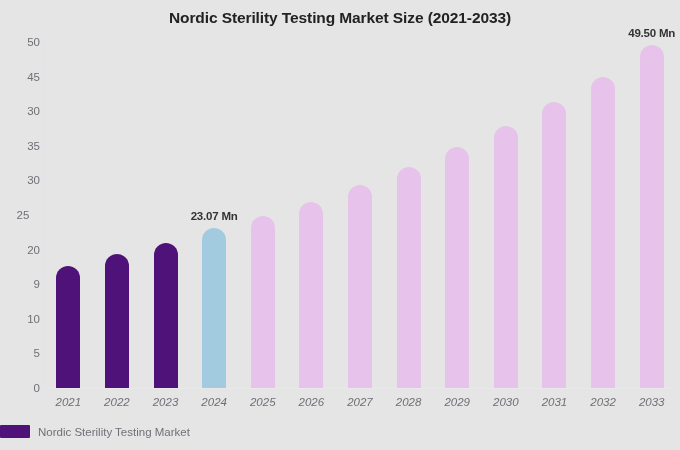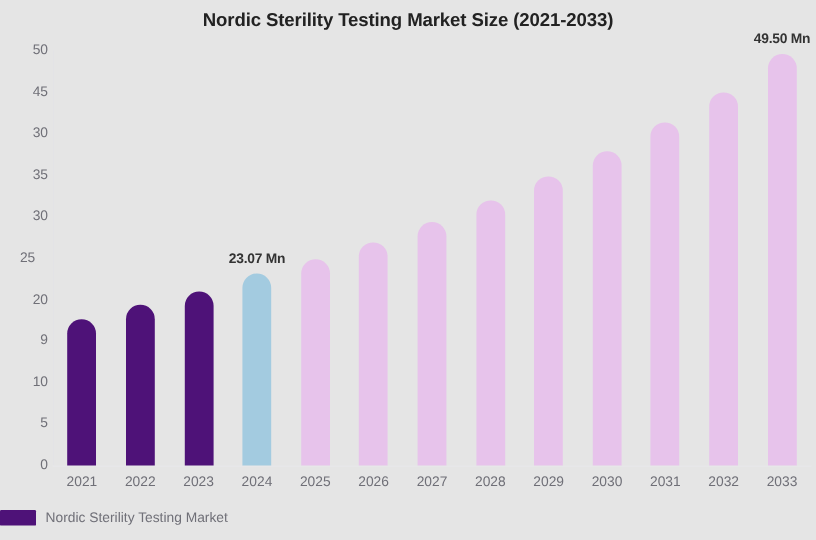--- a/index.html
+++ b/index.html
@@ -115,20 +115,21 @@
     letter-spacing: -0.2px;
   }
 
   
   .xlabels {
     position: absolute;
     left: 44px;
     top: 396px;
     width: 632px;
     height: 20px;
+    font-style: italic;
   }
   .xtick {
     position: absolute;
     top: 0;
     text-align: center;
     font-size: 11.5px;
     color: #6f6f77;
     white-space: nowrap;
   }
 

